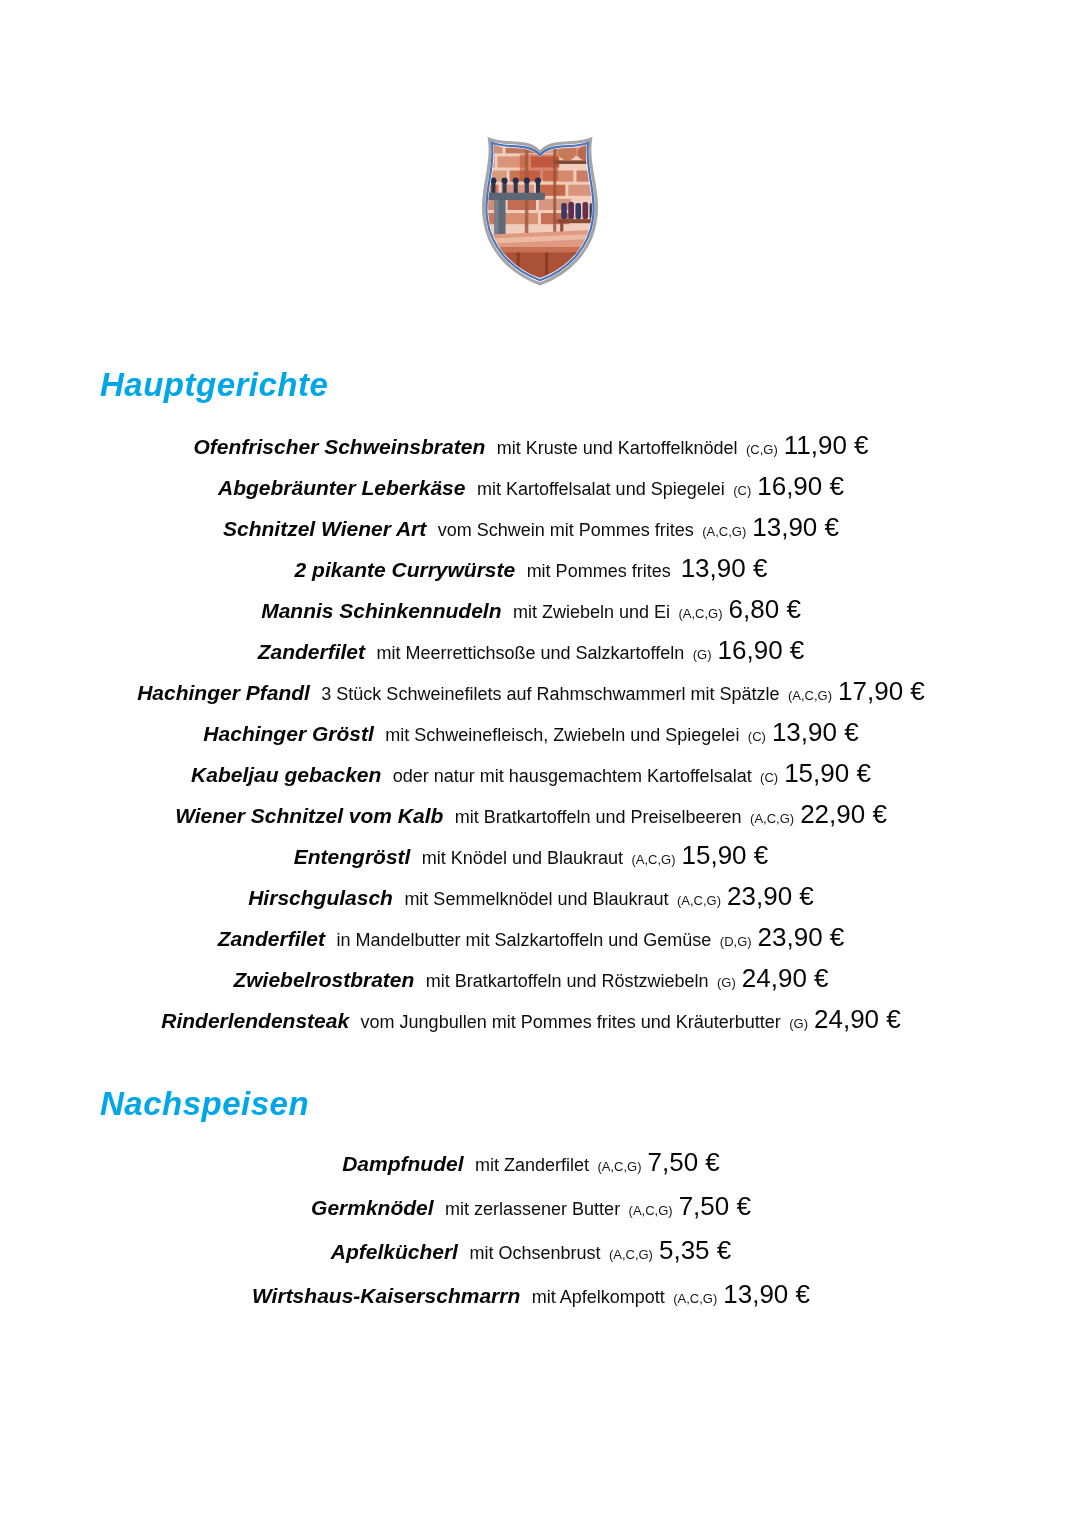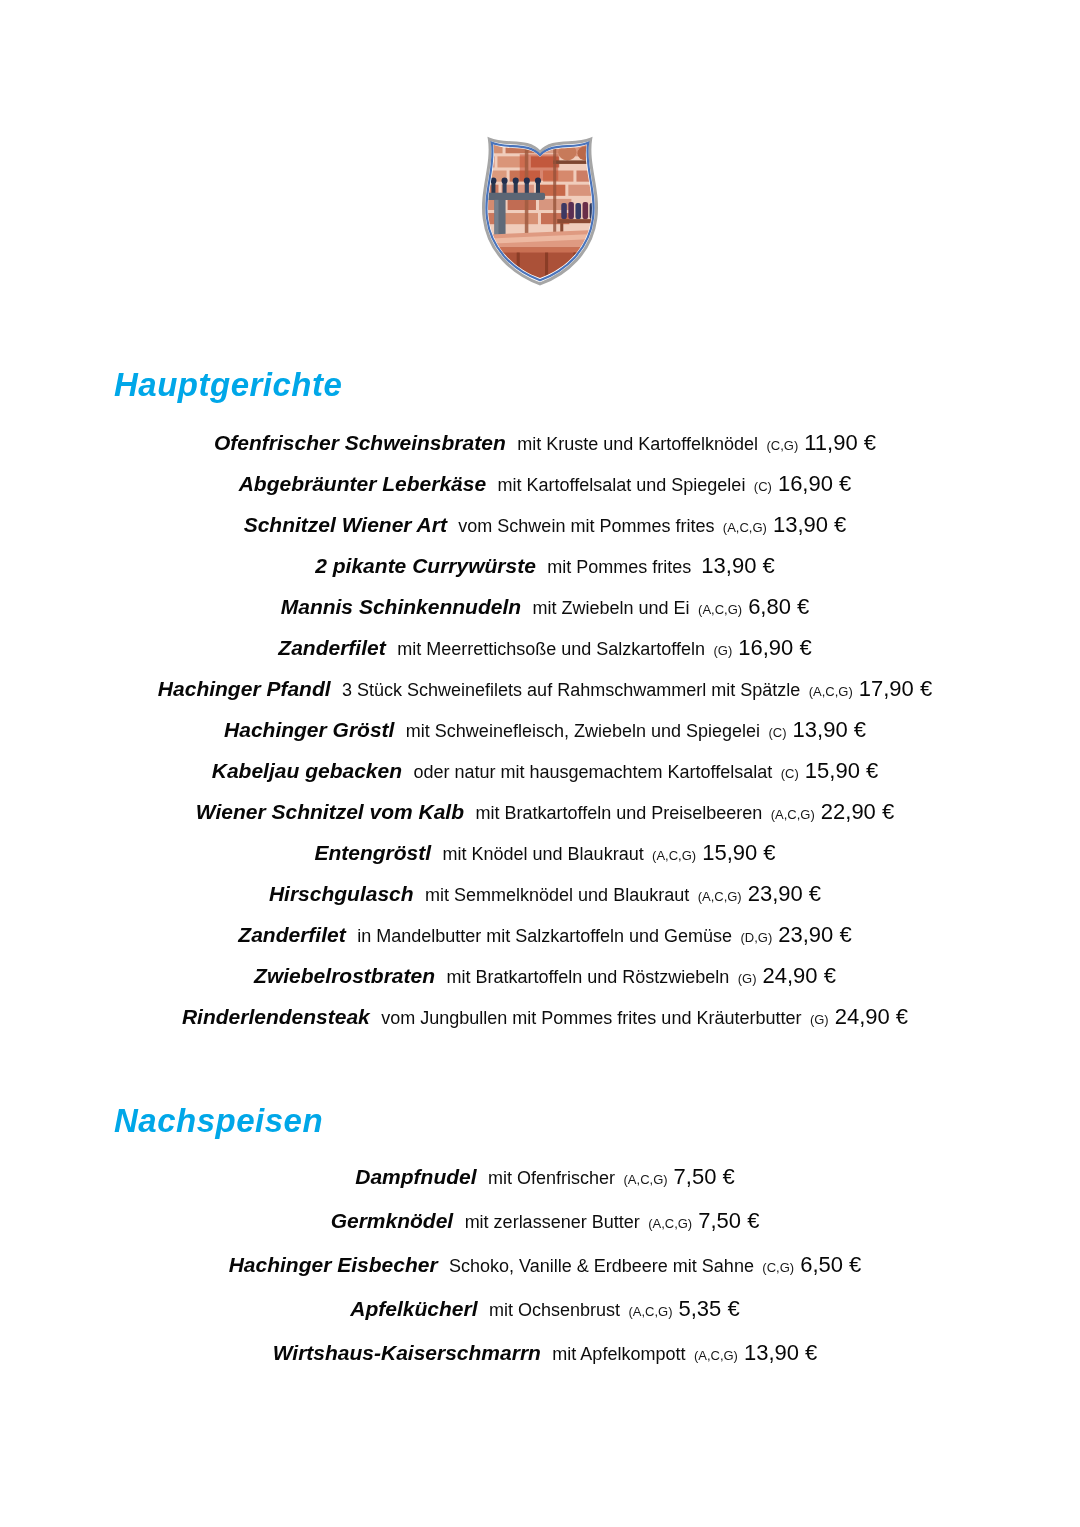--- a/index.html
+++ b/index.html
@@ -19,34 +19,34 @@
     left: 464px;
     top: 130px;
     width: 152px;
     height: 158px;
   }
   .logo-wrap svg { width: 100%; height: 100%; display: block; }
 
   
   .content {
     position: absolute;
-    left: 114px;
+    left: 100px;
     top: 366px;
     width: 862px;
   }
   .section-title {
     margin: 0;
     font-style: italic;
     font-weight: bold;
     font-size: 33px;
     line-height: 38px;
     color: #00a7e8;
     letter-spacing: 0.5px;
   }
-  .section-title.second { margin-top: 57px; }
+  .section-title.second { margin-top: 40px; }
 
   .menu-list { margin-top: 26px; }
   .menu-list.desserts { margin-top: 24px; }
 
   .row {
     height: 41px;
     display: flex;
     justify-content: center;
     align-items: baseline;
   }
@@ -65,21 +65,21 @@
     color: #0d0d0d;
     margin-left: 7px;
   }
   .desc.large { font-size: 20px; }
   .allerg {
     font-size: 13px;
     color: #171717;
     margin-left: 4px;
   }
   .price {
-    font-size: 22px;
+    font-size: 26px;
     color: #070707;
     white-space: nowrap;
     margin-left: 6px;
   }
 </style>
 </head>
 <body>
 
 <div class="page">
 
@@ -318,43 +318,35 @@
         </div>
       </div>
 
     <h1 class="section-title second">Nachspeisen</h1>
 
     <div class="menu-list desserts">
 
         <div class="row">
           <span class="left">
             <span class="name">Dampfnudel</span>
-            <span class="desc">mit Ofenfrischer</span>
+            <span class="desc">mit Zanderfilet</span>
             <span class="allerg">(A,C,G)</span>
           </span>
           <span class="price">7,50 €</span>
         </div>
 
         <div class="row">
           <span class="left">
             <span class="name">Germknödel</span>
             <span class="desc">mit zerlassener Butter</span>
             <span class="allerg">(A,C,G)</span>
           </span>
           <span class="price">7,50 €</span>
         </div>
 
-        <div class="row">
-          <span class="left">
-            <span class="name">Hachinger Eisbecher</span>
-            <span class="desc"> Schoko, Vanille &amp; Erdbeere mit Sahne</span>
-            <span class="allerg">(C,G)</span>
-          </span>
-          <span class="price">6,50 €</span>
-        </div>
 
         <div class="row">
           <span class="left">
             <span class="name">Apfelkücherl</span>
             <span class="desc">mit Ochsenbrust</span>
             <span class="allerg">(A,C,G)</span>
           </span>
           <span class="price">5,35 €</span>
         </div>
 

